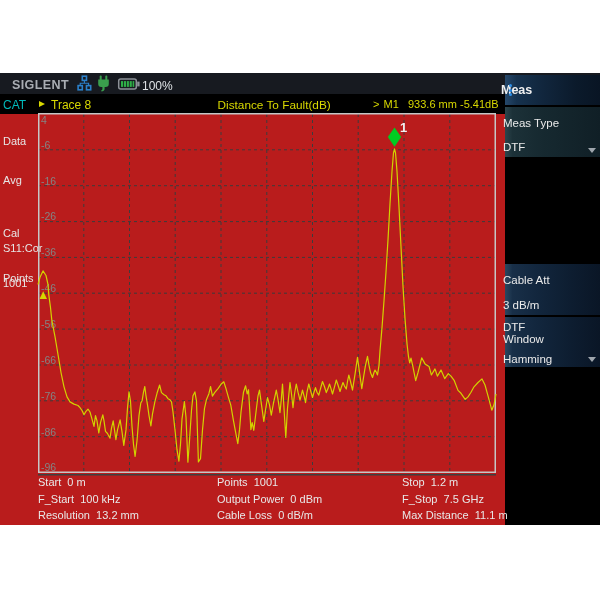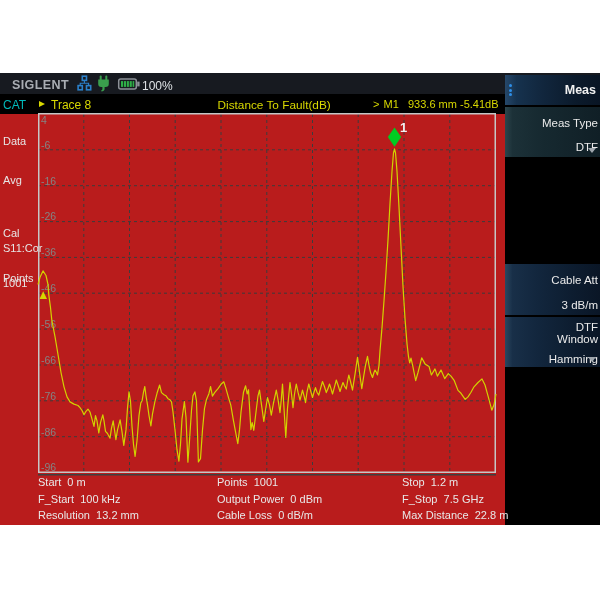--- a/index.html
+++ b/index.html
@@ -9,23 +9,23 @@
 #menubar{position:absolute;left:0;top:21px;width:505px;height:20px;background:#000;font-size:12px;overflow:hidden}
 #menubar span{position:absolute;top:4px;white-space:pre}
 .yel{color:#d8d800}
 #cat{left:3px;color:#00b9b9;font-weight:normal}
 #plotsvg{position:absolute;left:0;top:0}
 .g{stroke:#3c3c3c;stroke-width:1;stroke-dasharray:3 3}
 .al{fill:#848484;font-size:10.5px}
 .lbl{position:absolute;color:#e6e6e6;font-size:11px;left:3px}
 #sidebar{position:absolute;left:505px;top:2px;width:95px;height:450px;background:#000}
 #sbh{position:absolute;left:0;top:0;width:95px;height:30px;background:linear-gradient(90deg,#26486a 0%,#16324e 12%,#11263d 40%,#0b1a2b 75%,#091524 100%)}
-#sbh .t{position:absolute;left:-4px;width:95px;text-align:right;top:8px;color:#f0f0f0;font-size:12.5px;font-weight:bold}
+#sbh .t{position:absolute;left:-4px;width:95px;text-align:left;top:8px;color:#f0f0f0;font-size:12.5px;font-weight:bold}
 .dot{position:absolute;left:4px;width:3px;height:3px;border-radius:50%;background:#2e8fe8}
-.btn{position:absolute;left:0;width:95px;height:50.5px;background:linear-gradient(90deg,#2a475f 0%,#182f48 8%,#12263d 35%,#0d1d30 70%,#0a1626 100%);color:#eaeaea;text-align:right}
+.btn{position:absolute;left:0;width:95px;height:50.5px;background:linear-gradient(90deg,#2a475f 0%,#182f48 8%,#12263d 35%,#0d1d30 70%,#0a1626 100%);color:#eaeaea;text-align:left}
 .btn.teal{background:linear-gradient(90deg,#2c454c 0%,#1c3138 8%,#162930 40%,#101f26 100%)}
 .btn .l1{position:absolute;left:-2px;width:100%;top:10px;font-size:11.5px}
 .btn .l2{position:absolute;left:-2px;width:100%;top:34.5px;font-size:11.5px}
 .car{position:absolute;right:4px;width:0;height:0;border-left:4.5px solid transparent;border-right:4.5px solid transparent;border-top:5.5px solid #9fa6ad}
 #info{position:absolute;left:0;top:399px;width:505px;font-size:11px;color:#e8e8e8}
 #info div{position:absolute;white-space:pre}
 .c1{left:38px}.c2{left:217px}.c3{left:402px}
 .r1{top:4px}.r2{top:21px}.r3{top:37px}
 </style></head><body>
 <div id="screen">
@@ -137,14 +137,14 @@
  </div>
  <div id="info">
   <div class="c1 r1">Start  0 m</div>
       <div class="c2 r1">Points  1001</div>
       <div class="c3 r1">Stop  1.2 m</div>
   <div class="c1 r2">F_Start  100 kHz</div>
       <div class="c2 r2">Output Power  0 dBm</div>
       <div class="c3 r2">F_Stop  7.5 GHz</div>
   <div class="c1 r3">Resolution  13.2 mm</div>
       <div class="c2 r3">Cable Loss  0 dB/m</div>
-      <div class="c3 r3">Max Distance  22.8 m</div>
+      <div class="c3 r3">Max Distance  11.1 m</div>
  </div>
 </div>
 </body></html>

